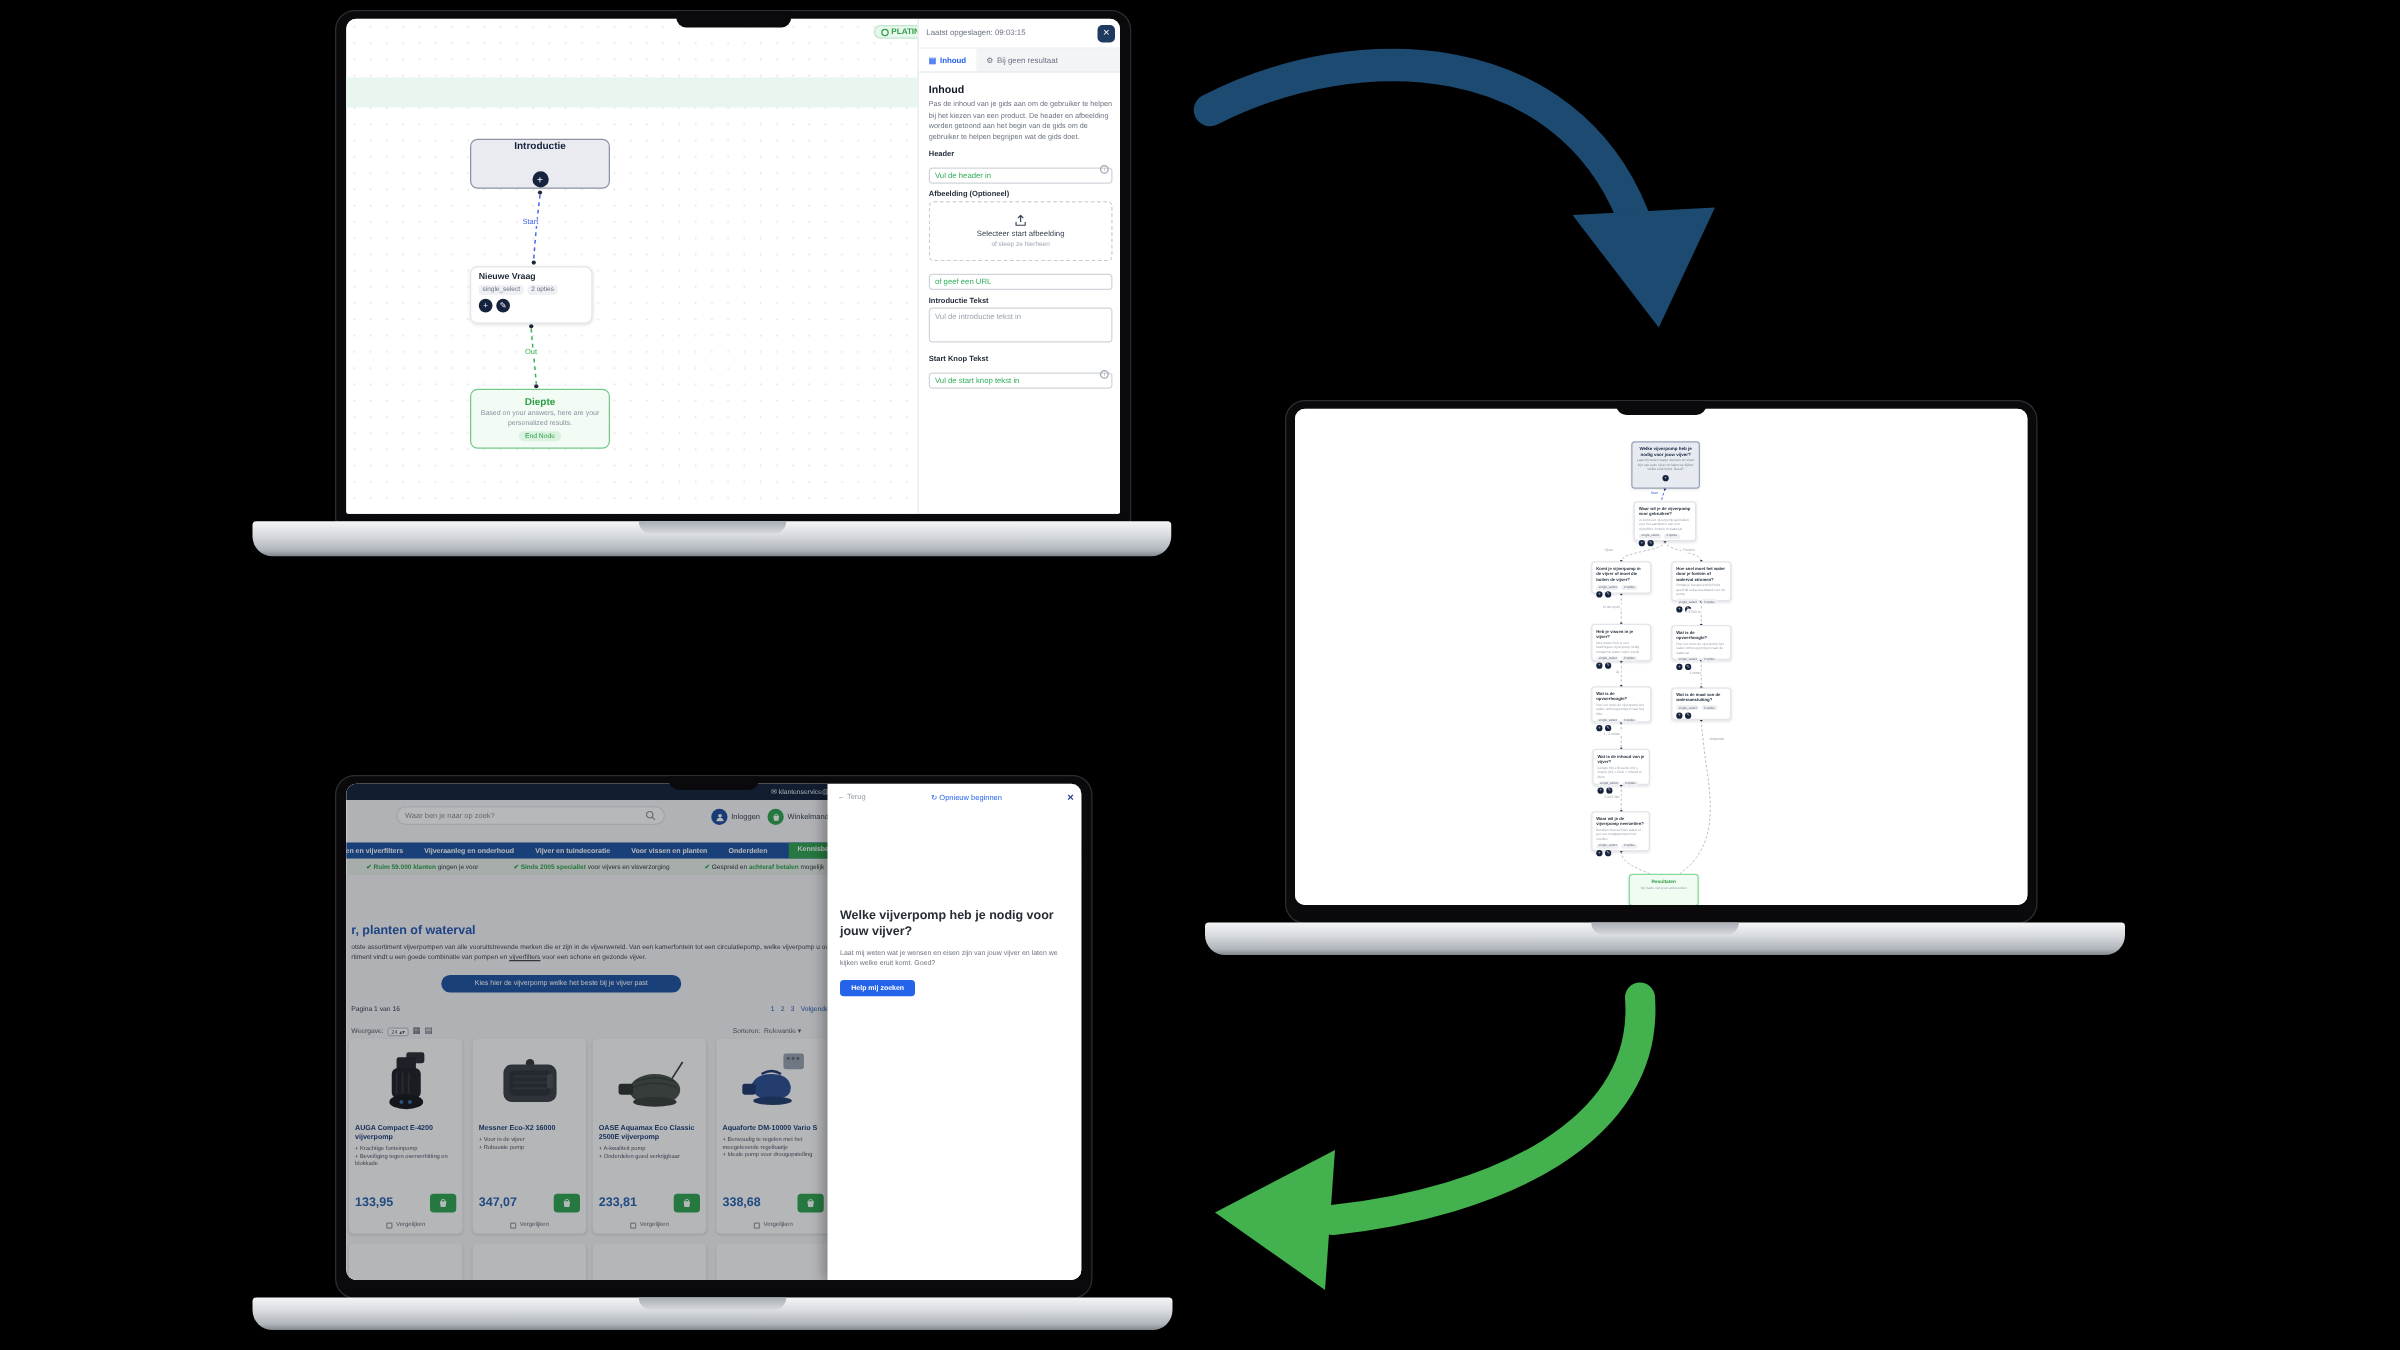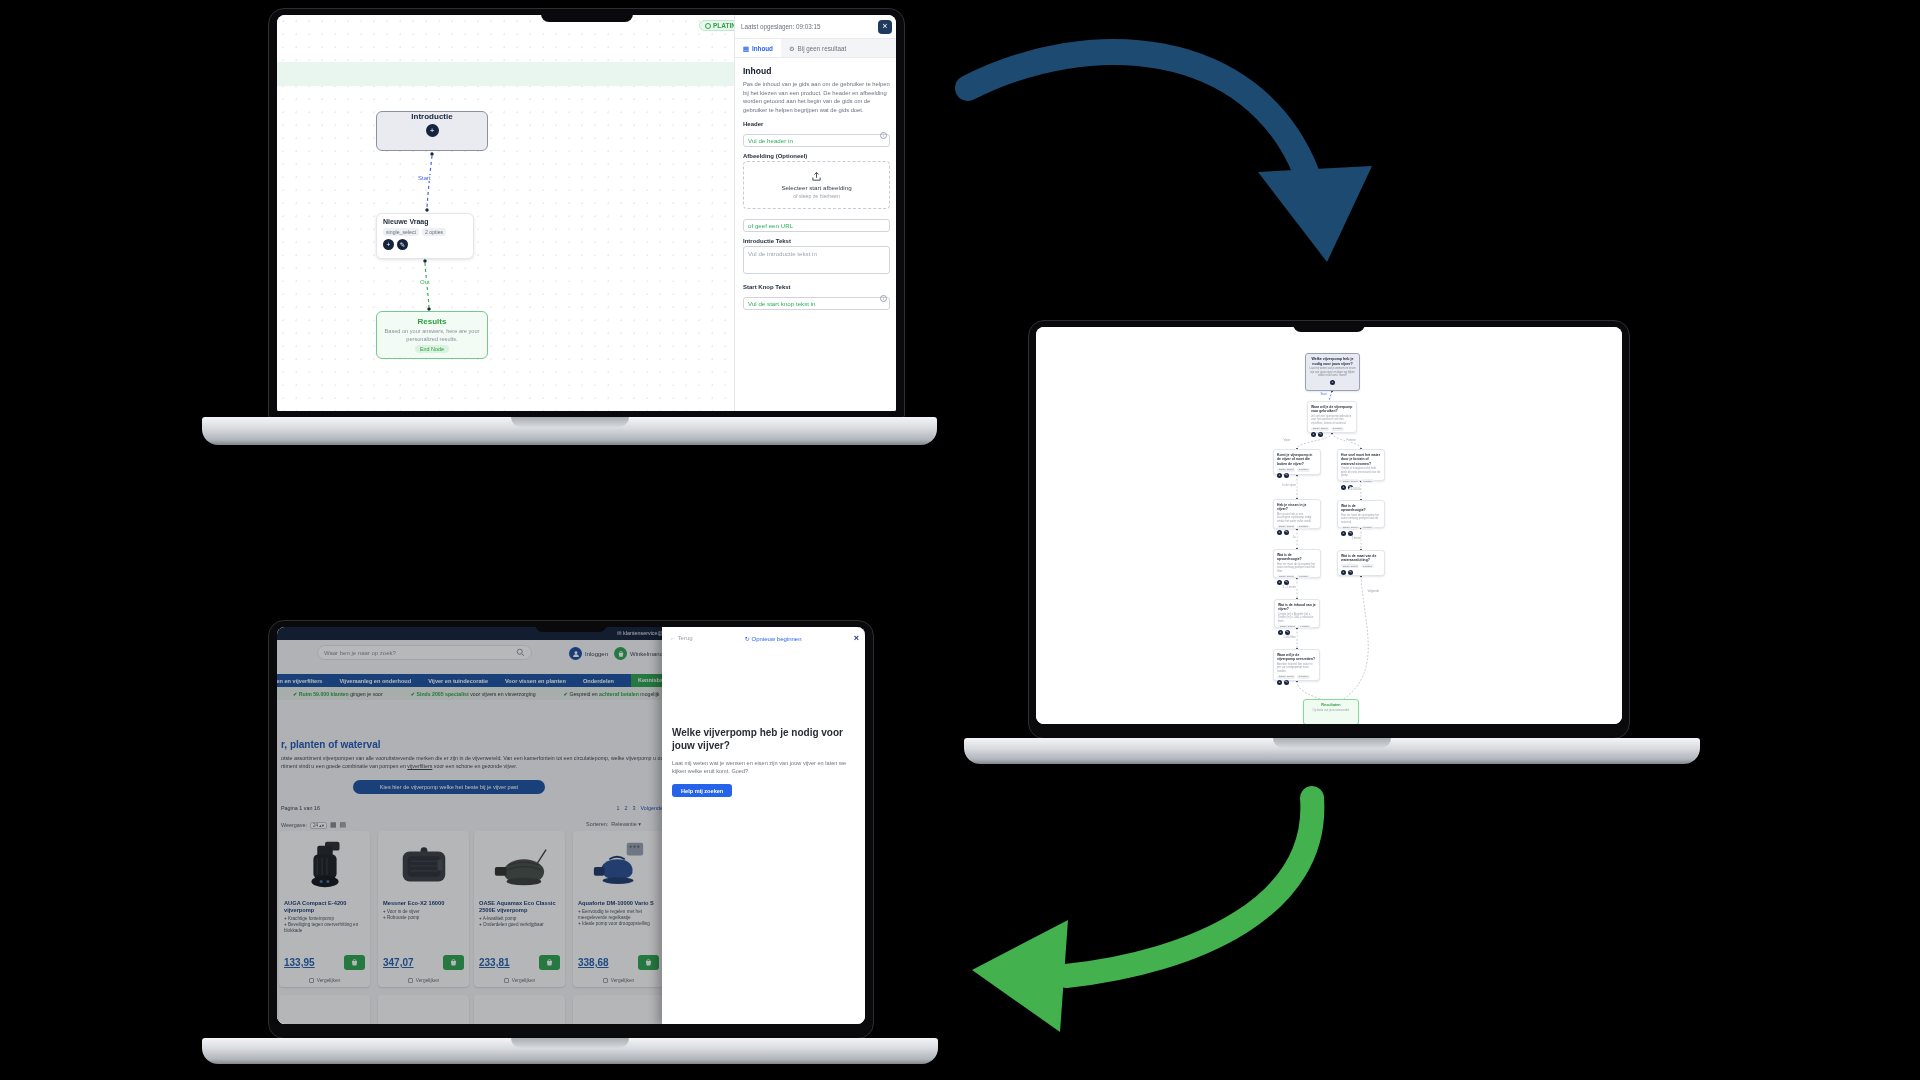--- a/index.html
+++ b/index.html
@@ -32,21 +32,21 @@
   .canvas{position:absolute;left:0;top:0;width:457px;height:398px;background:#fff;
     background-image:radial-gradient(#ecedef 1px,transparent 1px);background-size:13px 13px;}
   .greenband{position:absolute;left:0;top:47px;width:457px;height:24px;background:#e9f6ef;}
   .badge{position:absolute;left:422px;top:5px;display:flex;align-items:center;gap:2px;background:#e7f7ed;border:1px solid #bfe7cd;border-radius:8px;padding:1px 5px;font-size:6.5px;font-weight:bold;color:#2f9e44;z-index:3;}
   .bic{width:6px;height:6px;border:1.2px solid #2f9e44;border-radius:50%;display:inline-block;}
   .fsvg{position:absolute;left:0;top:0;}
   .elabel{position:absolute;font-size:6px;background:rgba(255,255,255,.92);padding:0 2px;border-radius:2px;z-index:2;}
   .elabel.start{left:139px;top:160px;color:var(--edge-blue);}
   .elabel.out{left:141px;top:264px;color:var(--edge-green);}
   .node{position:absolute;border-radius:6px;z-index:2;}
-  .n-intro{left:99px;top:96px;width:112px;height:40px;background:#e9ebf0;border:1.5px solid #8b93a3;display:flex;flex-direction:column;align-items:center;justify-content:flex-start;gap:3px;}
+  .n-intro{left:99px;top:96px;width:112px;height:40px;background:#e9ebf0;border:1.5px solid #8b93a3;display:flex;flex-direction:column;align-items:center;justify-content:space-between;gap:3px;}
   .n-intro .nt{font-size:8px;font-weight:bold;color:var(--navy);}
   .ncircle{width:13px;height:13px;border-radius:50%;background:var(--navy);color:#fff;font-size:8px;line-height:13px;text-align:center;}
   .n-q{left:99px;top:198px;width:98px;height:46px;background:#fff;border:1px solid #e3e6ea;box-shadow:0 1px 3px rgba(16,24,40,.12);padding:4px 6px;}
   .n-q .qt{font-size:7px;font-weight:bold;color:#1f2937;}
   .chips{display:flex;gap:3px;margin-top:3px;}
   .chip{background:#eef0f3;color:#6b7280;font-size:5.2px;padding:1px 3px;border-radius:3px;}
   .qbtns{display:flex;gap:3px;margin-top:3px;}
   .ncircle.sm{width:11px;height:11px;font-size:6.5px;line-height:11px;}
   .n-res{left:99px;top:296px;width:112px;height:48px;background:#f2fbf4;border:1.5px solid #74c98b;display:flex;flex-direction:column;align-items:center;justify-content:center;gap:2px;text-align:center;}
   .n-res .rt{font-size:8px;font-weight:bold;color:#2f9e44;}
@@ -121,21 +121,21 @@
   .stepper{border:1px solid #c3c8cf;border-radius:2px;padding:0 2px;font-size:4.6px;background:#fff;}
   .gicon{font-size:7px;color:#59606a;line-height:8px;}
   .tool-r{position:absolute;right:22px;top:0;display:flex;align-items:center;gap:3px;}
   .card{position:absolute;top:204px;width:91px;height:156px;background:#fcfcfd;border-radius:4px;box-shadow:0 1px 2px rgba(0,0,0,.12);padding:5px;}
   .pimg{height:62px;display:flex;align-items:center;justify-content:center;}
   .pname{font-size:5.7px;font-weight:bold;color:#1c3f77;line-height:1.25;margin-top:2px;}
   .pbul{margin-top:2px;}
   .pbul div{font-size:4.6px;color:#4b5563;line-height:1.3;}
   .pbul div::before{content:"+ ";color:#374151;}
   .prow{position:absolute;left:5px;right:5px;bottom:17px;display:flex;align-items:center;justify-content:space-between;}
-  .price{font-size:10px;font-weight:bold;color:#2763ae;text-decoration:underline;}
+  .price{font-size:10px;font-weight:bold;color:#2763ae;}
   .cartbtn{width:21px;height:15px;background:var(--brand-green);border-radius:3px;display:flex;align-items:center;justify-content:center;}
   .cmp{position:absolute;left:0;right:0;bottom:4px;display:flex;align-items:center;justify-content:center;gap:3px;font-size:4.8px;color:#666d77;}
   .cbox{width:5px;height:5px;border:0.8px solid #9aa1ab;background:#fff;border-radius:1px;}
   .ghost{position:absolute;top:368px;width:91px;height:31px;background:#fcfcfd;border-radius:4px 4px 0 0;box-shadow:0 1px 2px rgba(0,0,0,.12);}
   .dim{position:absolute;inset:0;background:rgba(18,20,26,.30);z-index:5;}
   .gpanel{position:absolute;left:385px;top:0;width:205px;height:399px;background:#fff;box-shadow:-4px 0 10px rgba(0,0,0,.30);z-index:6;}
   .gp-head{position:absolute;left:0;top:0;width:100%;height:22px;display:flex;align-items:center;padding:0 8px;}
   .gp-back{font-size:6px;color:#9aa1ab;}
   .gp-restart{flex:1;text-align:center;font-size:6px;color:var(--accent-blue);}
   .gp-close{font-size:9px;color:#1e3a8a;font-weight:bold;}
@@ -187,21 +187,21 @@
               <span class="chip">single_select</span>
               <span class="chip">2 opties</span>
             </div>
             <div class="qbtns">
               <div class="ncircle sm">+</div>
               <div class="ncircle sm">✎</div>
             </div>
           </div>
 
           <div class="node n-res">
-            <div class="rt">Results</div>
+            <div class="rt">Diepte</div>
             <div class="rx">
               <span>Based on your answers, here are your</span><br>
               <span>personalized results.</span>
             </div>
             <div class="rbadge">End Node</div>
           </div>
 
           <div class="badge">
             <span class="bic"></span>
             <span>PLATIN</span>

